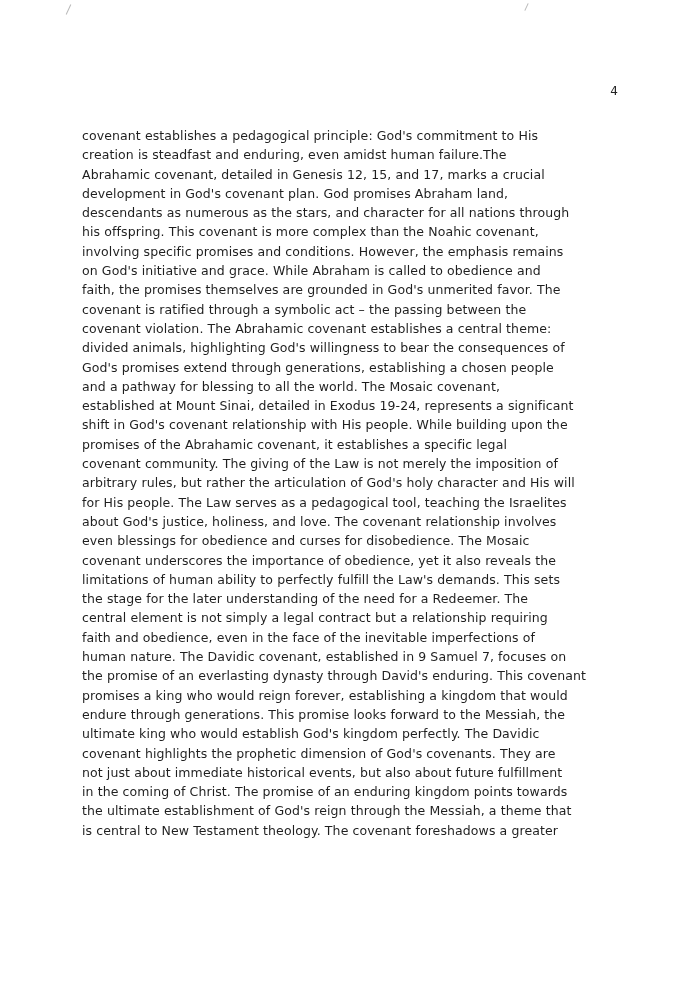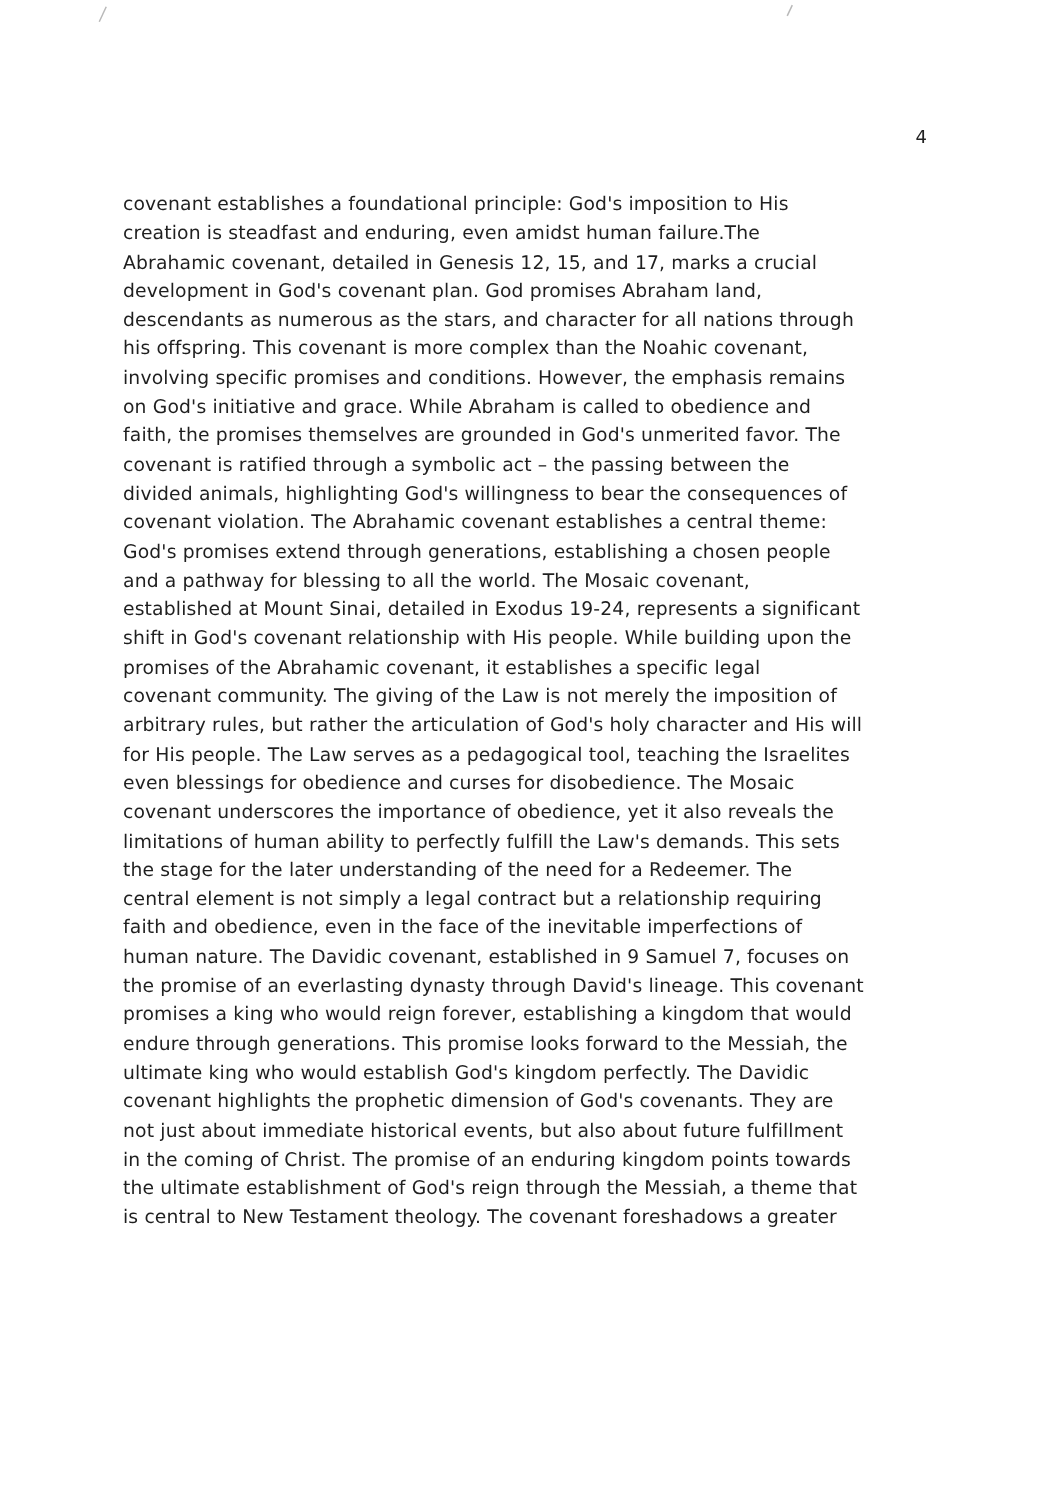--- a/index.html
+++ b/index.html
@@ -49,48 +49,49 @@
   .artifact.a2 { top: 3px; left: 526px; height: 8px; }
 </style>
 </head>
 <body>
 
 <div class="page">
   <span class="artifact a1"></span>
   <span class="artifact a2"></span>
   <div class="page-number">4</div>
   <div class="content">
-      <div class="text-line">covenant establishes a foundational principle: God's imposition to His</div>
+      <div class="text-line">covenant establishes a pedagogical principle: God's commitment to His</div>
       <div class="text-line">creation is steadfast and enduring, even amidst human failure.The</div>
       <div class="text-line">Abrahamic covenant, detailed in Genesis 12, 15, and 17, marks a crucial</div>
       <div class="text-line">development in God's covenant plan. God promises Abraham land,</div>
       <div class="text-line">descendants as numerous as the stars, and character for all nations through</div>
       <div class="text-line">his offspring. This covenant is more complex than the Noahic covenant,</div>
       <div class="text-line">involving specific promises and conditions. However, the emphasis remains</div>
       <div class="text-line">on God's initiative and grace. While Abraham is called to obedience and</div>
       <div class="text-line">faith, the promises themselves are grounded in God's unmerited favor. The</div>
       <div class="text-line">covenant is ratified through a symbolic act – the passing between the</div>
+      <div class="text-line">covenant violation. The Abrahamic covenant establishes a central theme:</div>
       <div class="text-line">divided animals, highlighting God's willingness to bear the consequences of</div>
-      <div class="text-line">covenant violation. The Abrahamic covenant establishes a central theme:</div>
       <div class="text-line">God's promises extend through generations, establishing a chosen people</div>
       <div class="text-line">and a pathway for blessing to all the world. The Mosaic covenant,</div>
       <div class="text-line">established at Mount Sinai, detailed in Exodus 19-24, represents a significant</div>
       <div class="text-line">shift in God's covenant relationship with His people. While building upon the</div>
       <div class="text-line">promises of the Abrahamic covenant, it establishes a specific legal</div>
       <div class="text-line">covenant community. The giving of the Law is not merely the imposition of</div>
       <div class="text-line">arbitrary rules, but rather the articulation of God's holy character and His will</div>
       <div class="text-line">for His people. The Law serves as a pedagogical tool, teaching the Israelites</div>
+      <div class="text-line">about God's justice, holiness, and love. The covenant relationship involves</div>
       <div class="text-line">even blessings for obedience and curses for disobedience. The Mosaic</div>
       <div class="text-line">covenant underscores the importance of obedience, yet it also reveals the</div>
       <div class="text-line">limitations of human ability to perfectly fulfill the Law's demands. This sets</div>
       <div class="text-line">the stage for the later understanding of the need for a Redeemer. The</div>
       <div class="text-line">central element is not simply a legal contract but a relationship requiring</div>
       <div class="text-line">faith and obedience, even in the face of the inevitable imperfections of</div>
       <div class="text-line">human nature. The Davidic covenant, established in 9 Samuel 7, focuses on</div>
-      <div class="text-line">the promise of an everlasting dynasty through David's lineage. This covenant</div>
+      <div class="text-line">the promise of an everlasting dynasty through David's enduring. This covenant</div>
       <div class="text-line">promises a king who would reign forever, establishing a kingdom that would</div>
       <div class="text-line">endure through generations. This promise looks forward to the Messiah, the</div>
       <div class="text-line">ultimate king who would establish God's kingdom perfectly. The Davidic</div>
       <div class="text-line">covenant highlights the prophetic dimension of God's covenants. They are</div>
       <div class="text-line">not just about immediate historical events, but also about future fulfillment</div>
       <div class="text-line">in the coming of Christ. The promise of an enduring kingdom points towards</div>
       <div class="text-line">the ultimate establishment of God's reign through the Messiah, a theme that</div>
       <div class="text-line">is central to New Testament theology. The covenant foreshadows a greater</div>
     </div>
 </div>

